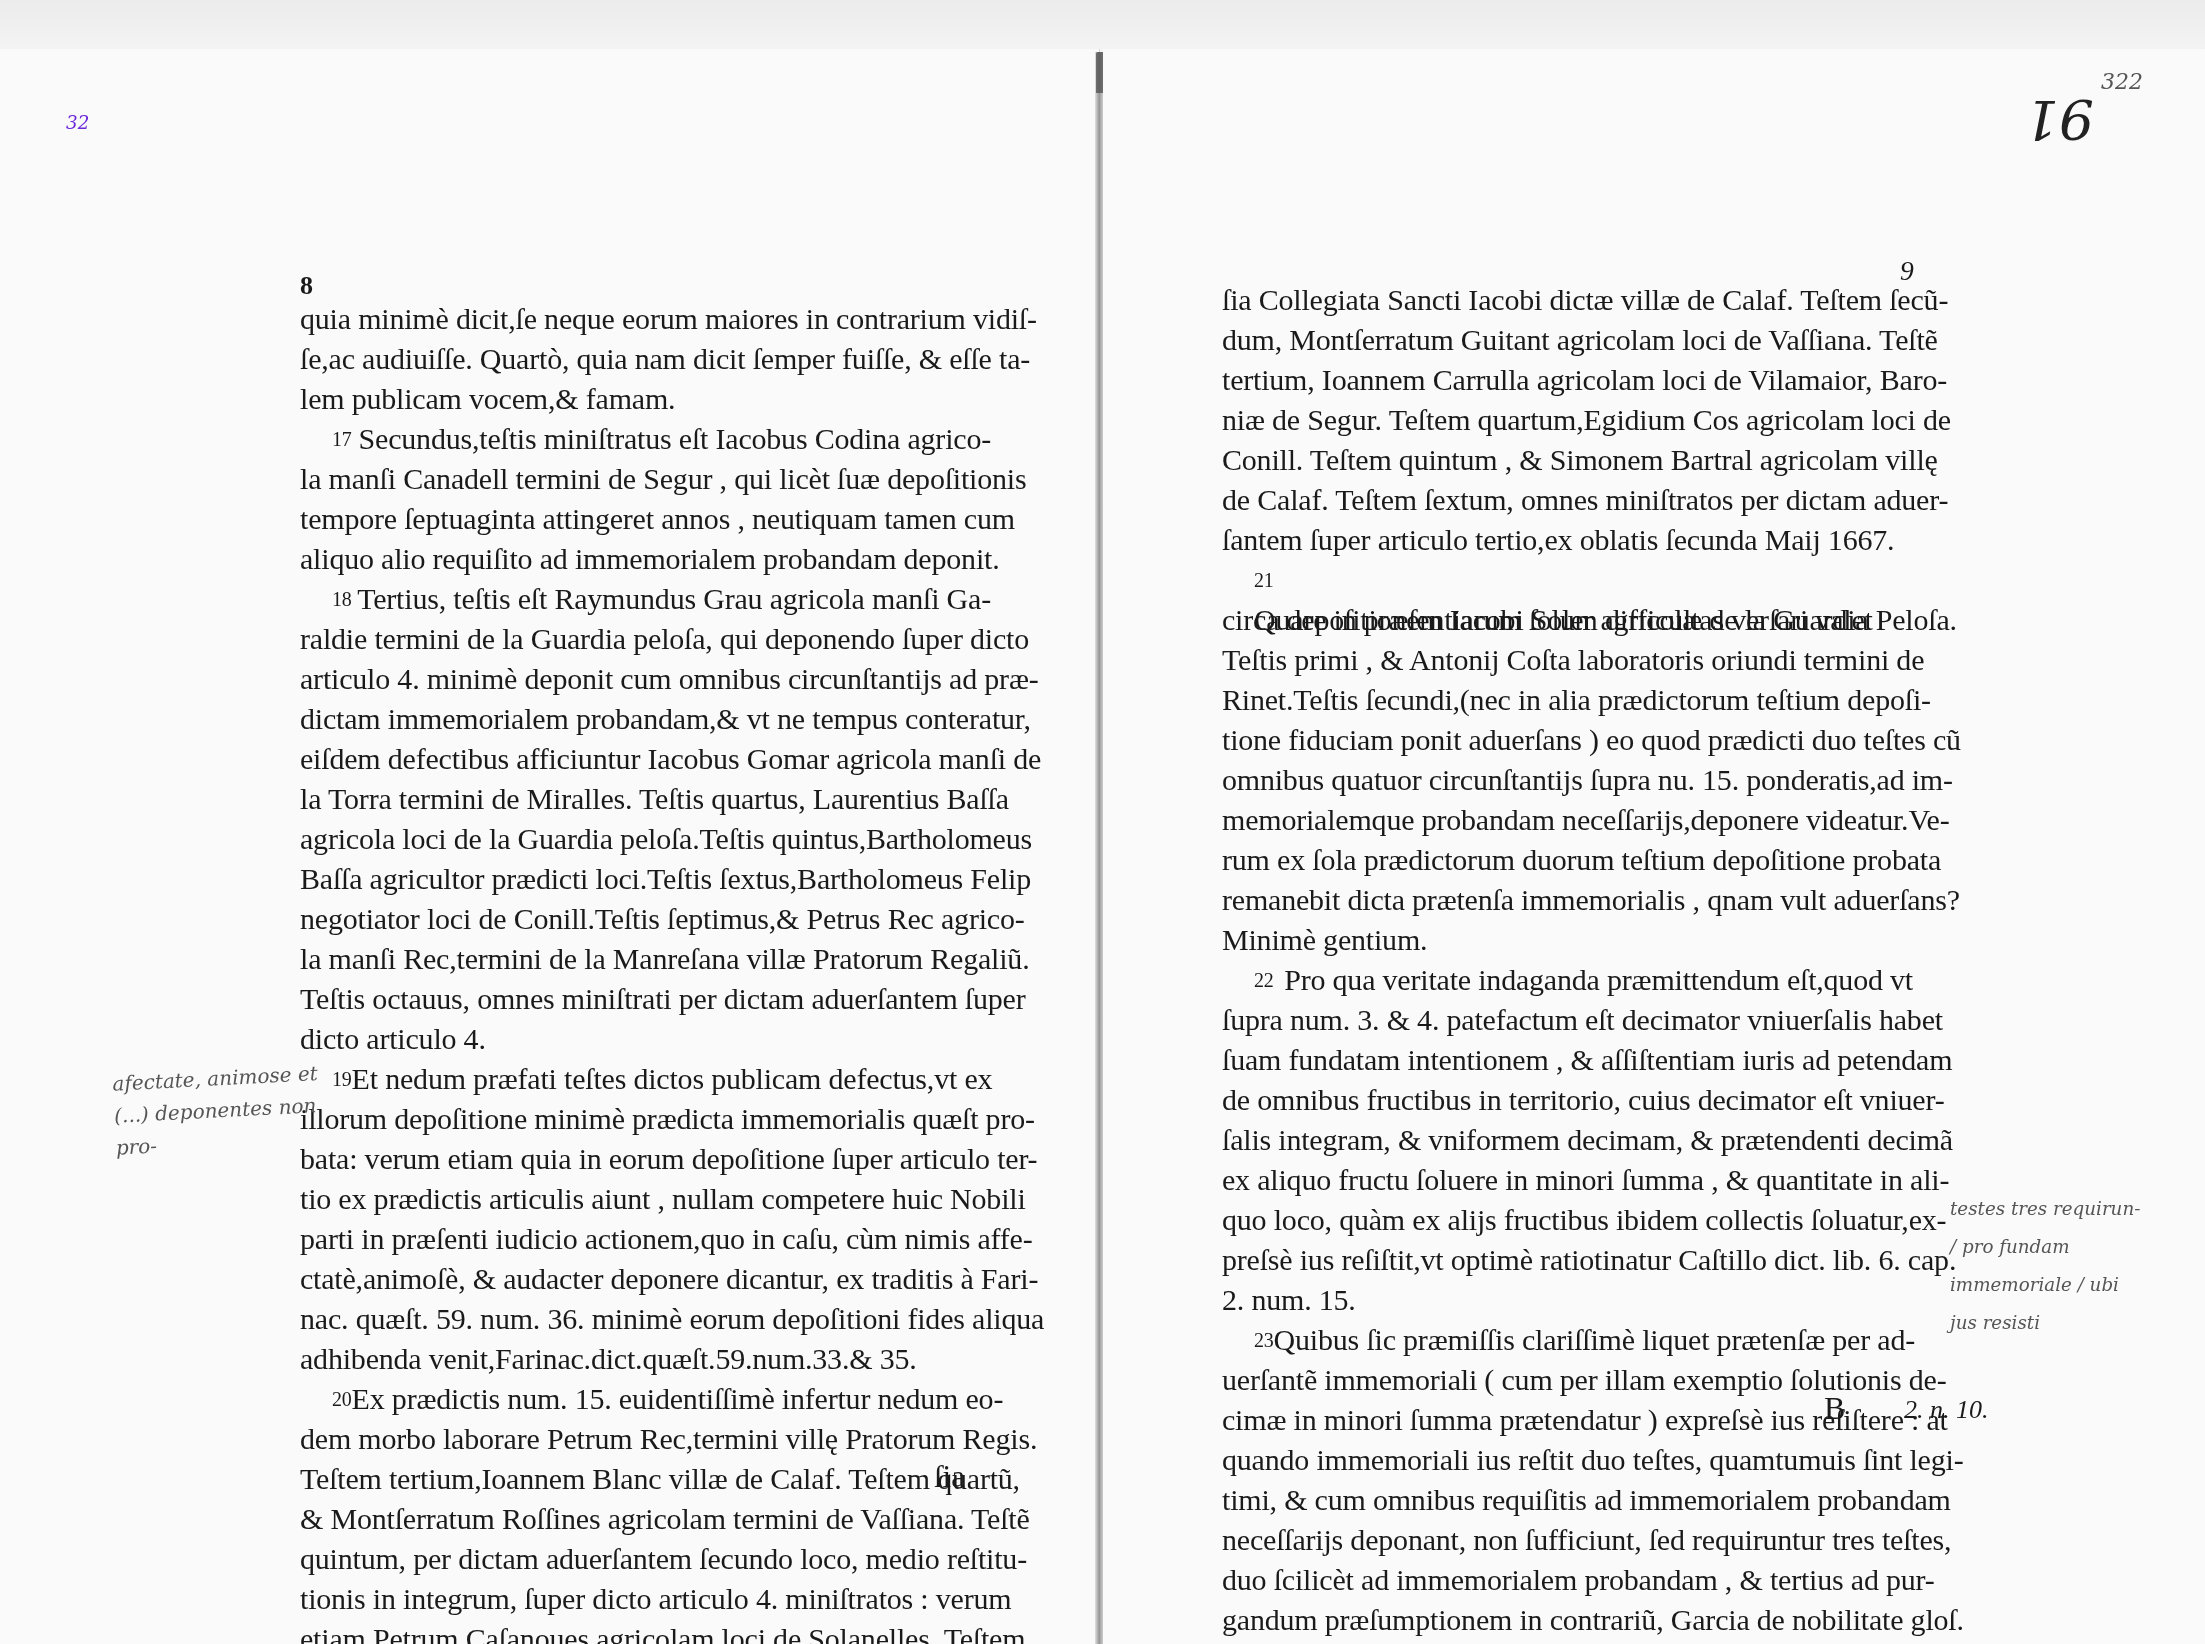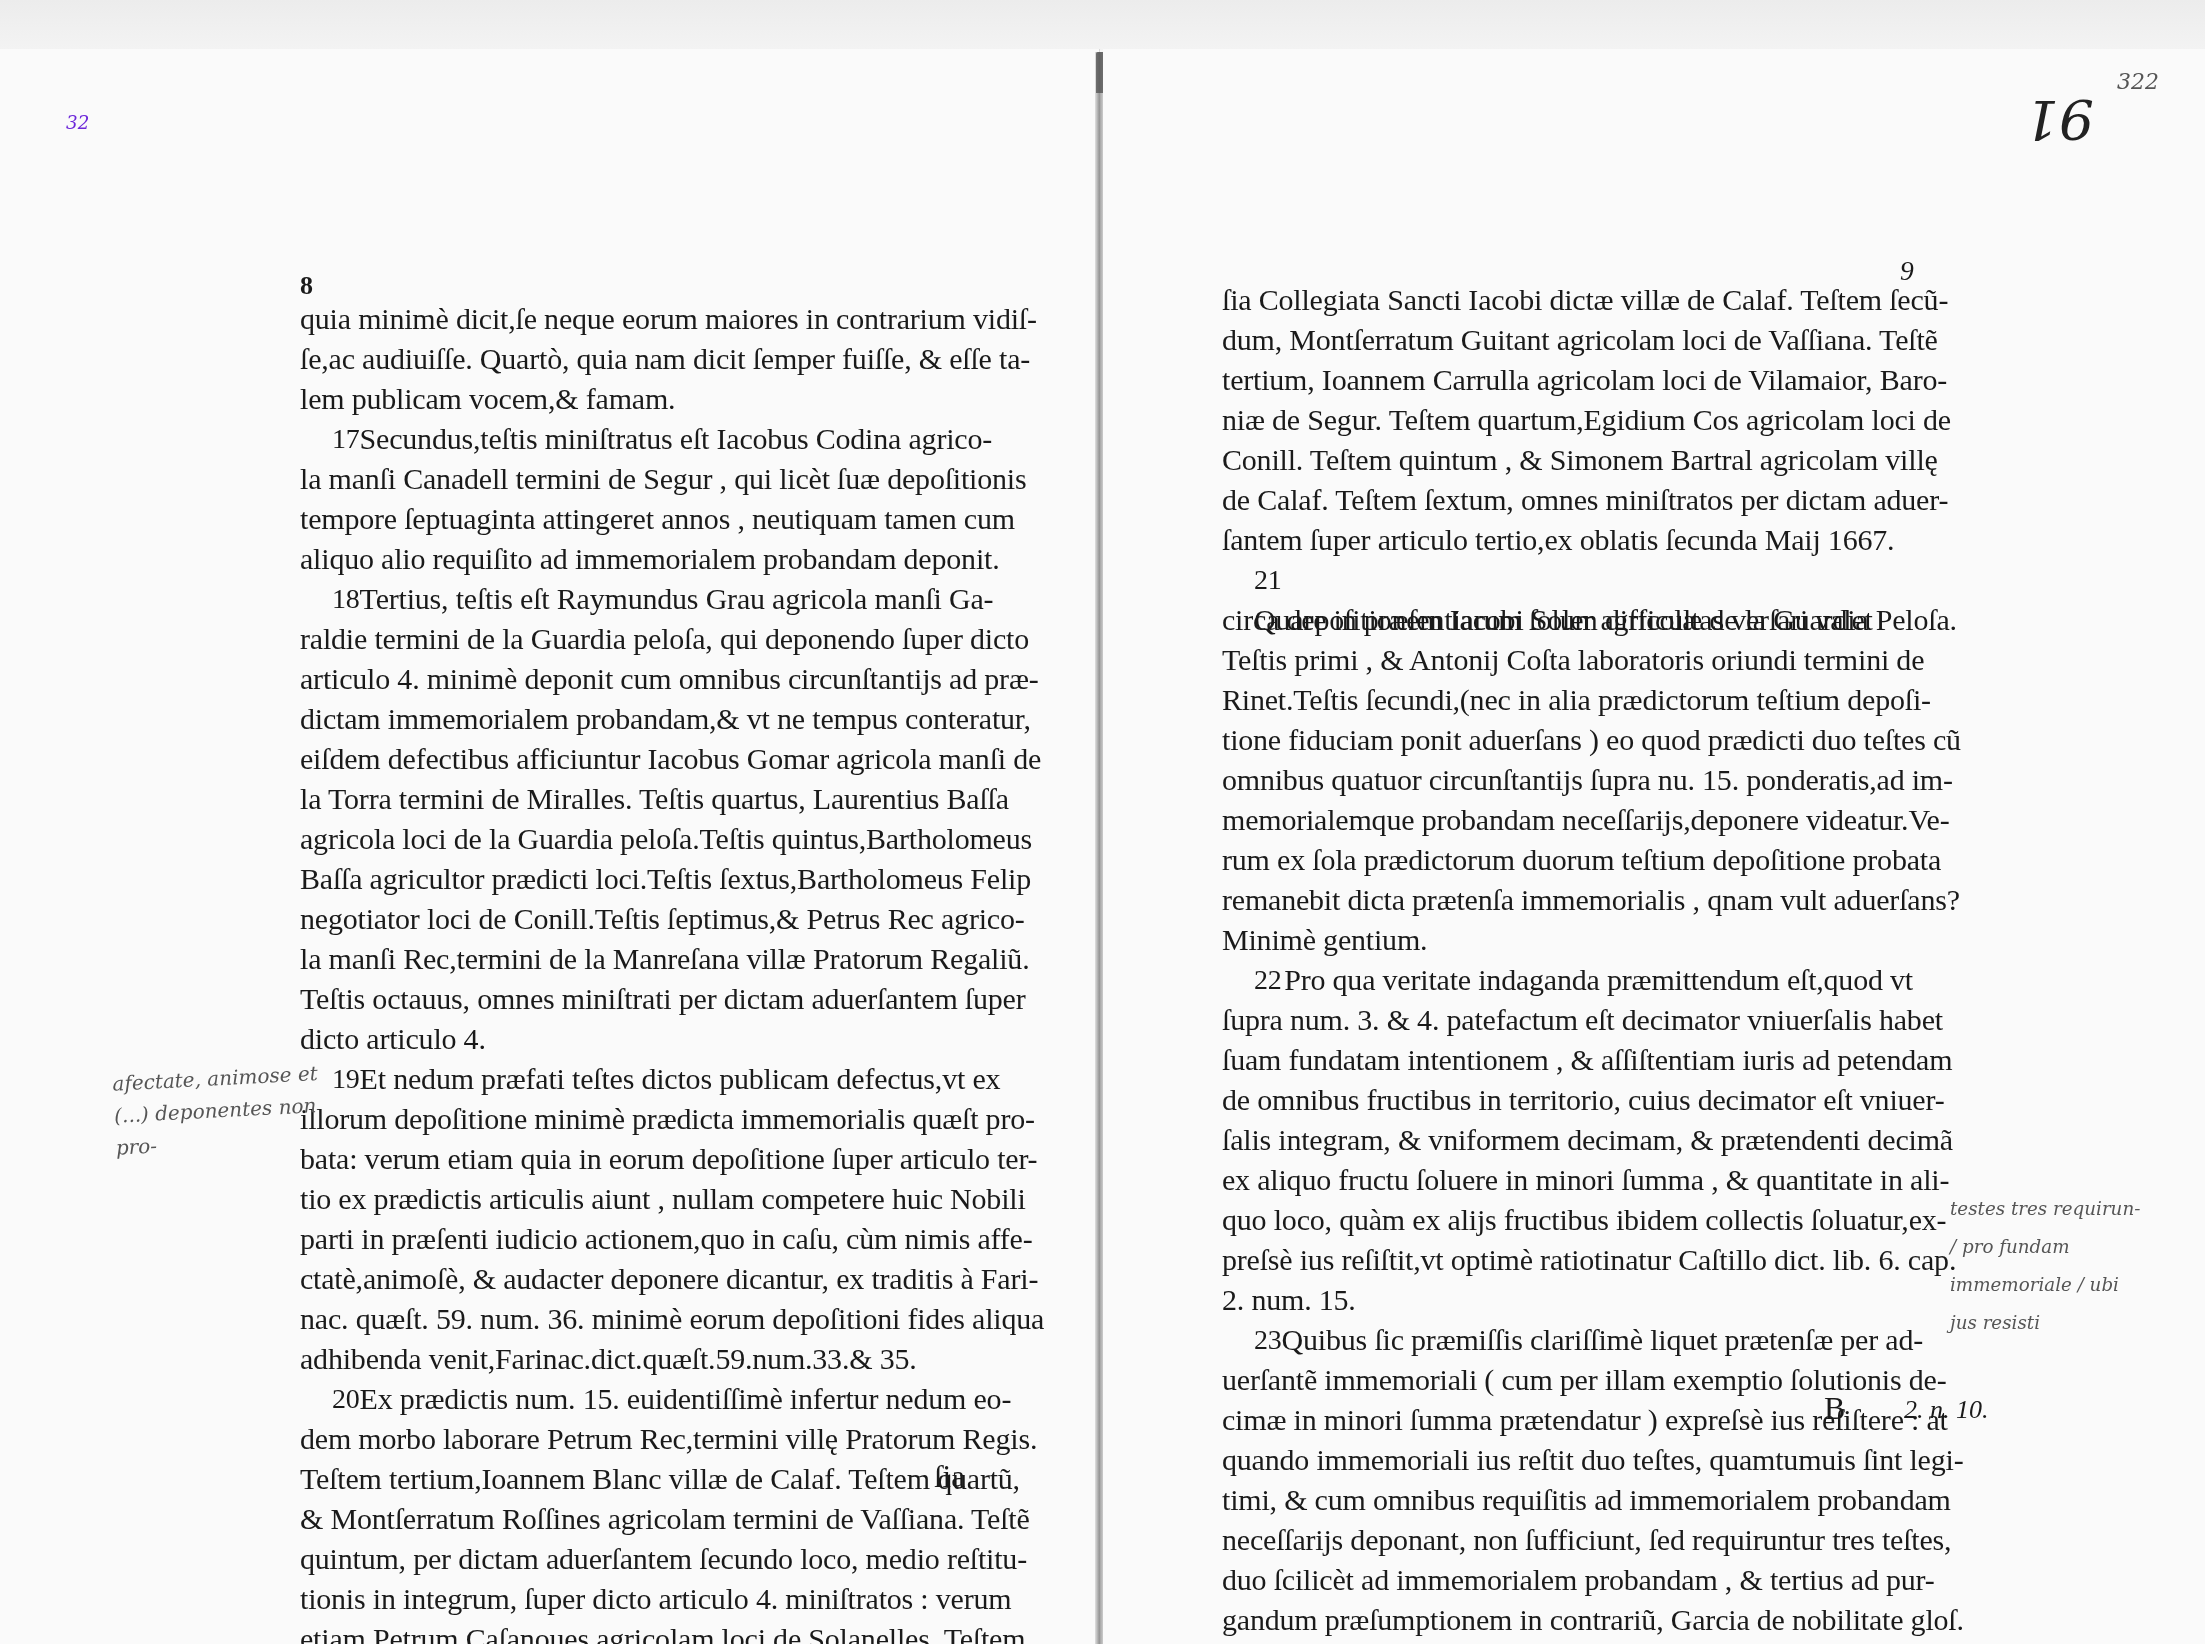--- a/index.html
+++ b/index.html
@@ -27,32 +27,32 @@
     position:absolute; left:1096px; top:52px; width:11px; height:41px;
     background:#555; border-radius:1.8px 1.8px 0 0; opacity:.8;
   }
   .textblock {
     position:absolute; font-size:30px; line-height:40px; letter-spacing:-0.2px;
   }
   .left .textblock { left:300px; top:250px; width:691px; }
   .right .textblock { left:119px; top:231px; width:691px; }
   .line { white-space:nowrap; height:40px; display:flex; justify-content:space-between; }
   .line.last { justify-content:flex-start; }
-  .parnum { display:inline-block; width:60px; font-size:28px; }
+  .parnum { display:inline-block; width:60px; font-size:20px; }
   .folio-left {
     position:absolute; left:300px; top:222px; font-size:26px; font-weight:bold;
   }
   .folio-right {
     position:absolute; left:797px; top:206px; font-size:27.5px; font-style:italic;
   }
   .hand {
     position:absolute; font-family:"DejaVu Serif",serif; font-style:italic; color:#3a3a3a;
   }
   .stamp-91 { left:2024px; top:87px; font-size:55px; color:#222; transform:rotate(180deg); }
-  .stamp-322 { left:2101px; top:69px; font-size:22px; color:#555;margin-left:16px; }
+  .stamp-322 { left:2101px; top:69px; font-size:22px; color:#555; }
   .faint-corner { left:66px; top:112px; font-size:18.3px; color:#6d28d9; }
   .marg-left { left:114px; top:1062px; font-size:20px; line-height:32px; width:220px; transform:rotate(-3deg); color:#555; }
   .marg-right { left:1950px; top:1190px; font-size:18.3px; line-height:38px; width:201px; color:#555; }
   .sig-b { position:absolute; left:721px; top:1341px; font-size:32px; }
   .catch-right { position:absolute; left:801px; top:1346px; font-size:26px; font-style:italic; }
   .catch-left { position:absolute; left:934px; top:1410px; font-size:31px; }
 </style>
 </head>
 <body>
 

